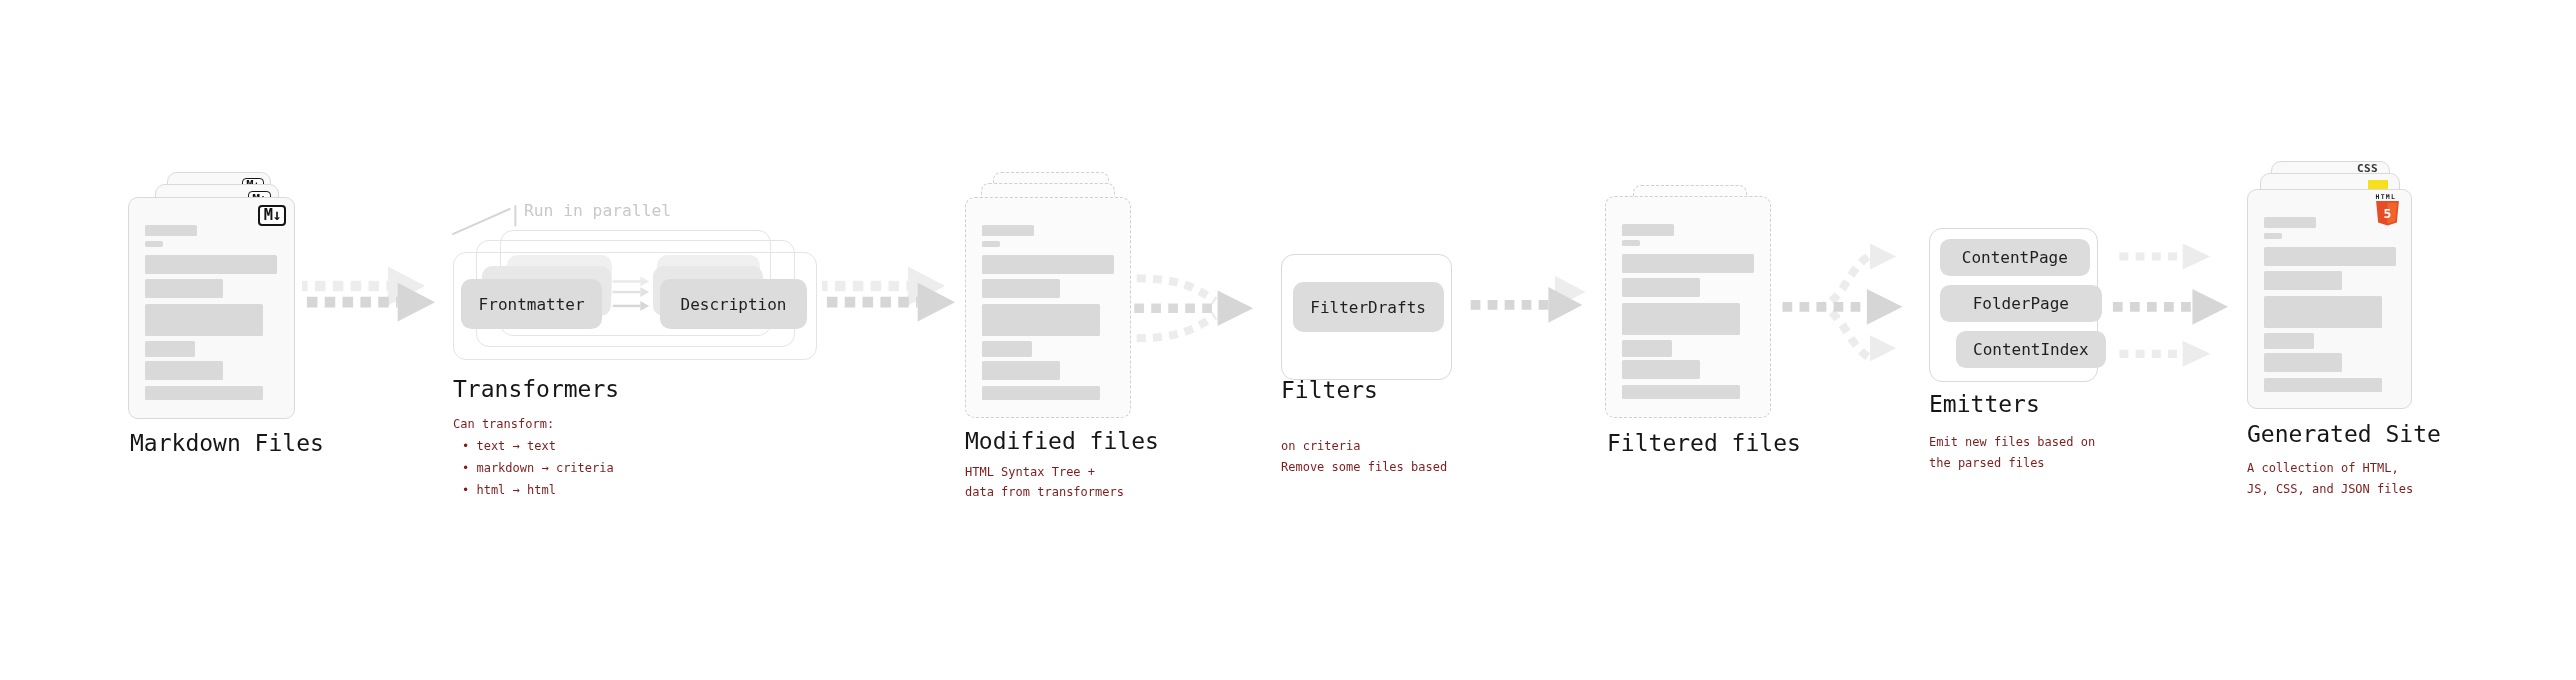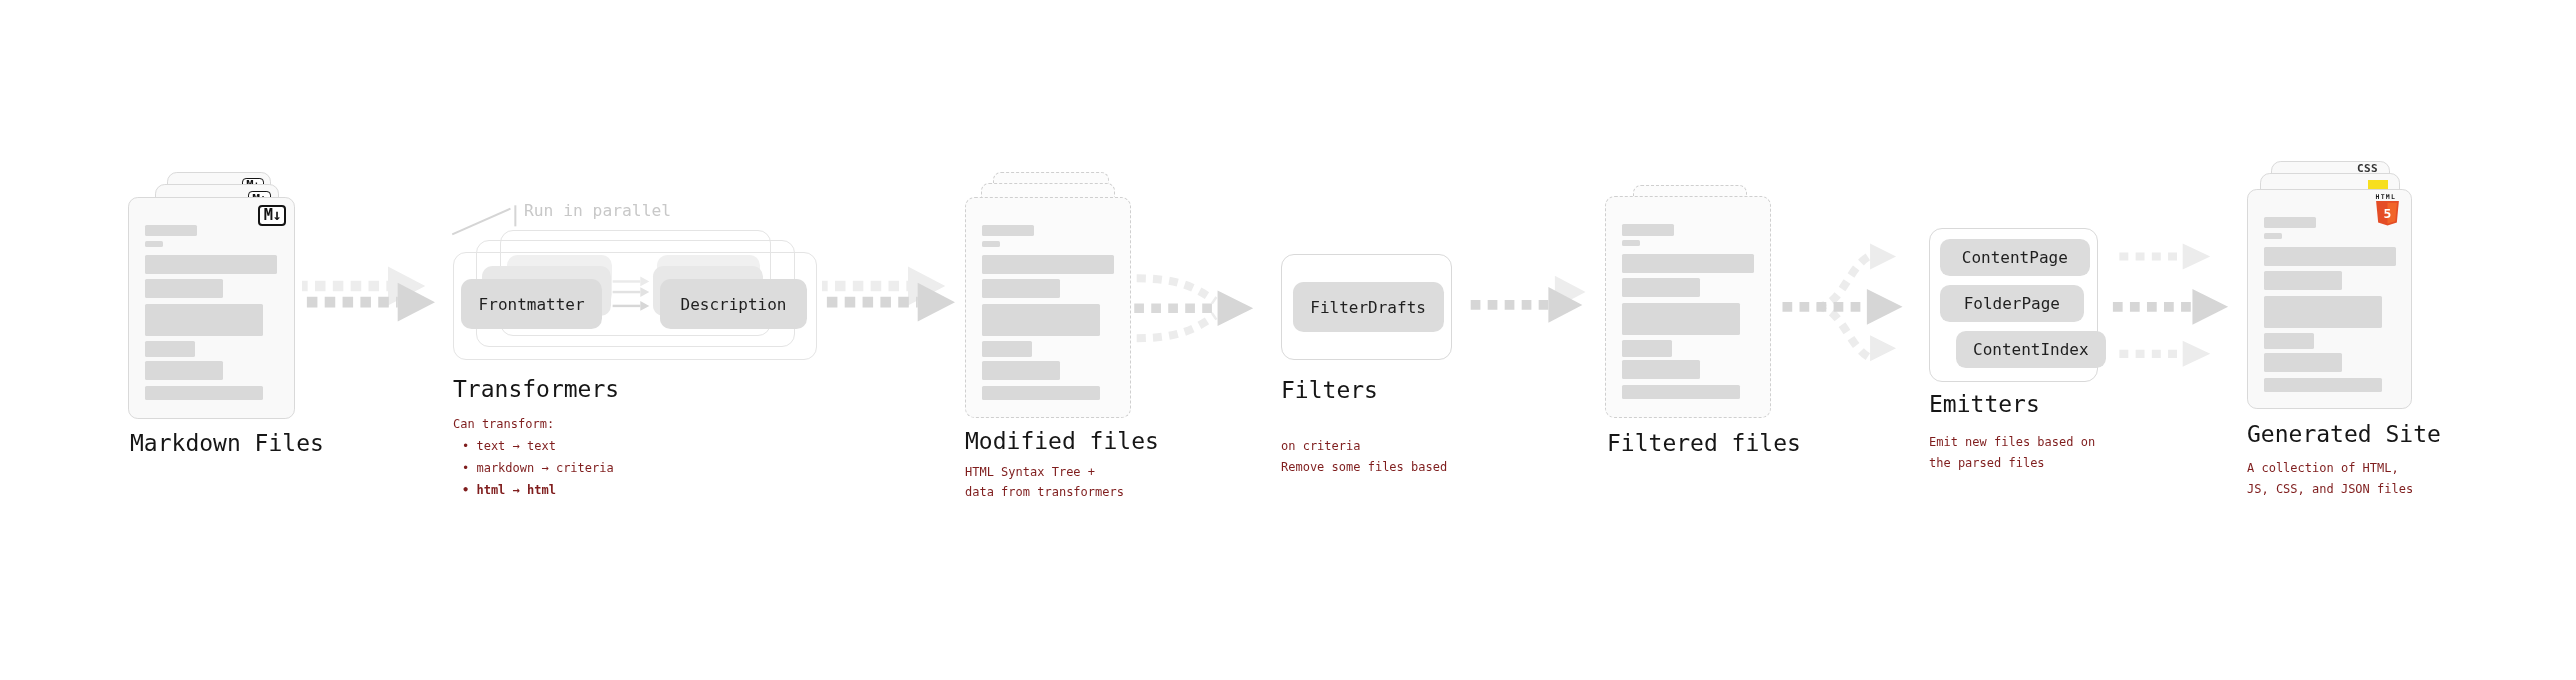--- a/index.html
+++ b/index.html
@@ -103,21 +103,21 @@
 
   <svg class="abs" style="left:449px;top:197px;" width="89" height="49" viewBox="0 0 110 60">
     <path d="M 4 46 L 76 14" stroke="#d5d5d5" stroke-width="2.5" fill="none"></path>
     <path d="M 82 10 L 82 36" stroke="#d5d5d5" stroke-width="2.5" fill="none"></path>
   </svg>
   <div class="faint-label" style="left:524px;top:201px;">Run in parallel</div>
   <div class="stage-title" style="left:453px;top:377px;">Transformers</div>
   <div class="desc" style="left:453px;top:414px;">Can transform:</div>
   <div class="desc" style="left:462px;top:436px;">• text → text</div>
   <div class="desc" style="left:462px;top:458px;">• markdown → criteria</div>
-  <div class="desc" style="left:462px;top:480px;font-weight:bold;">• html → html</div>
+  <div class="desc" style="left:462px;top:480px;">• html → html</div>
 
   <svg class="abs" style="left:822px;top:258px;" width="146" height="98" viewBox="0 0 180 120">
     <g transform="translate(-12,-20)">
       <line x1="6" y1="54" x2="118" y2="54" stroke="#ededed" stroke-width="13" stroke-dasharray="13 9"></line>
       <polygon points="118,30 164,54 118,78" fill="#ededed"></polygon>
     </g>
     <line x1="6" y1="54" x2="118" y2="54" stroke="#d6d6d6" stroke-width="13" stroke-dasharray="13 9"></line>
     <polygon points="118,30 164,54 118,78" fill="#d6d6d6"></polygon>
   </svg>
 
@@ -139,21 +139,21 @@
   <div class="desc" style="left:965px;top:462px;">HTML Syntax Tree +</div>
   <div class="desc" style="left:965px;top:482px;">data from transformers</div>
 
   <svg class="abs" style="left:1130px;top:267px;" width="142" height="89" viewBox="0 0 175 110">
     <path d="M 8 14 C 60 14 80 25 105 42" stroke="#ececec" stroke-width="10" stroke-dasharray="11 9" fill="none"></path>
     <path d="M 8 88 C 60 88 80 77 105 60" stroke="#ececec" stroke-width="10" stroke-dasharray="11 9" fill="none"></path>
     <line x1="5" y1="51" x2="108" y2="51" stroke="#d9d9d9" stroke-width="12" stroke-dasharray="12 9"></line>
     <polygon points="108,29 152,51 108,73" fill="#d6d6d6"></polygon>
   </svg>
 
-  <div class="panel" style="left:1281px;top:254px;width:171px;height:106px;text-decoration:underline;">
+  <div class="panel" style="left:1281px;top:254px;width:171px;height:126px;text-decoration:underline;">
     <div class="pill" style="left:10.6px;top:27px;width:151px;height:50px;">FilterDrafts</div>
   </div>
   <div class="stage-title" style="left:1281px;top:378px;">Filters</div>
   <div class="desc" style="left:1281px;top:415px;margin-top:42px;">Remove some files based</div>
   <div class="desc" style="left:1281px;top:436px;">on criteria</div>
 
   <svg class="abs" style="left:1464px;top:262px;" width="138" height="89" viewBox="0 0 170 110">
     <polygon points="112,17 150,37 112,57" fill="#ededed"></polygon>
     <line x1="8" y1="53" x2="104" y2="53" stroke="#d6d6d6" stroke-width="12" stroke-dasharray="12 9"></line>
     <polygon points="104,31 146,53 104,75" fill="#d6d6d6"></polygon>
@@ -178,21 +178,21 @@
     <path d="M 50 86 C 80 86 88 40 114 24" stroke="#ececec" stroke-width="10" stroke-dasharray="11 9" fill="none"></path>
     <path d="M 50 86 C 80 86 88 132 114 148" stroke="#ececec" stroke-width="10" stroke-dasharray="11 9" fill="none"></path>
     <polygon points="116,8 148,24 116,40" fill="#ececec"></polygon>
     <polygon points="116,121 148,137 116,153" fill="#ececec"></polygon>
     <line x1="8" y1="86" x2="112" y2="86" stroke="#d6d6d6" stroke-width="12" stroke-dasharray="12 9"></line>
     <polygon points="112,64 156,86 112,108" fill="#d6d6d6"></polygon>
   </svg>
 
   <div class="panel" style="left:1929px;top:228px;width:169px;height:154px;">
     <div class="pill" style="left:9.8px;top:9.8px;width:150px;height:37px;border-radius:9.8px;">ContentPage</div>
-    <div class="pill" style="left:9.8px;top:56px;width:144px;height:37px;border-radius:9.8px;">FolderPage</div>
+    <div class="pill" style="left:9.8px;top:56px;width:162px;height:37px;border-radius:9.8px;">FolderPage</div>
     <div class="pill" style="left:9.8px;top:102px;width:150px;height:37px;border-radius:9.8px;margin-left:16px;">ContentIndex</div>
   </div>
   <div class="stage-title" style="left:1929px;top:392px;">Emitters</div>
   <div class="desc" style="left:1929px;top:432px;">Emit new files based on</div>
   <div class="desc" style="left:1929px;top:453px;">the parsed files</div>
 
   <svg class="abs" style="left:2108px;top:237px;" width="138" height="142" viewBox="0 0 170 175">
     <line x1="14" y1="24" x2="92" y2="24" stroke="#ececec" stroke-width="10" stroke-dasharray="11 9"></line>
     <polygon points="92,8 126,24 92,40" fill="#ececec"></polygon>
     <line x1="6" y1="86" x2="104" y2="86" stroke="#d6d6d6" stroke-width="12" stroke-dasharray="12 9"></line>

